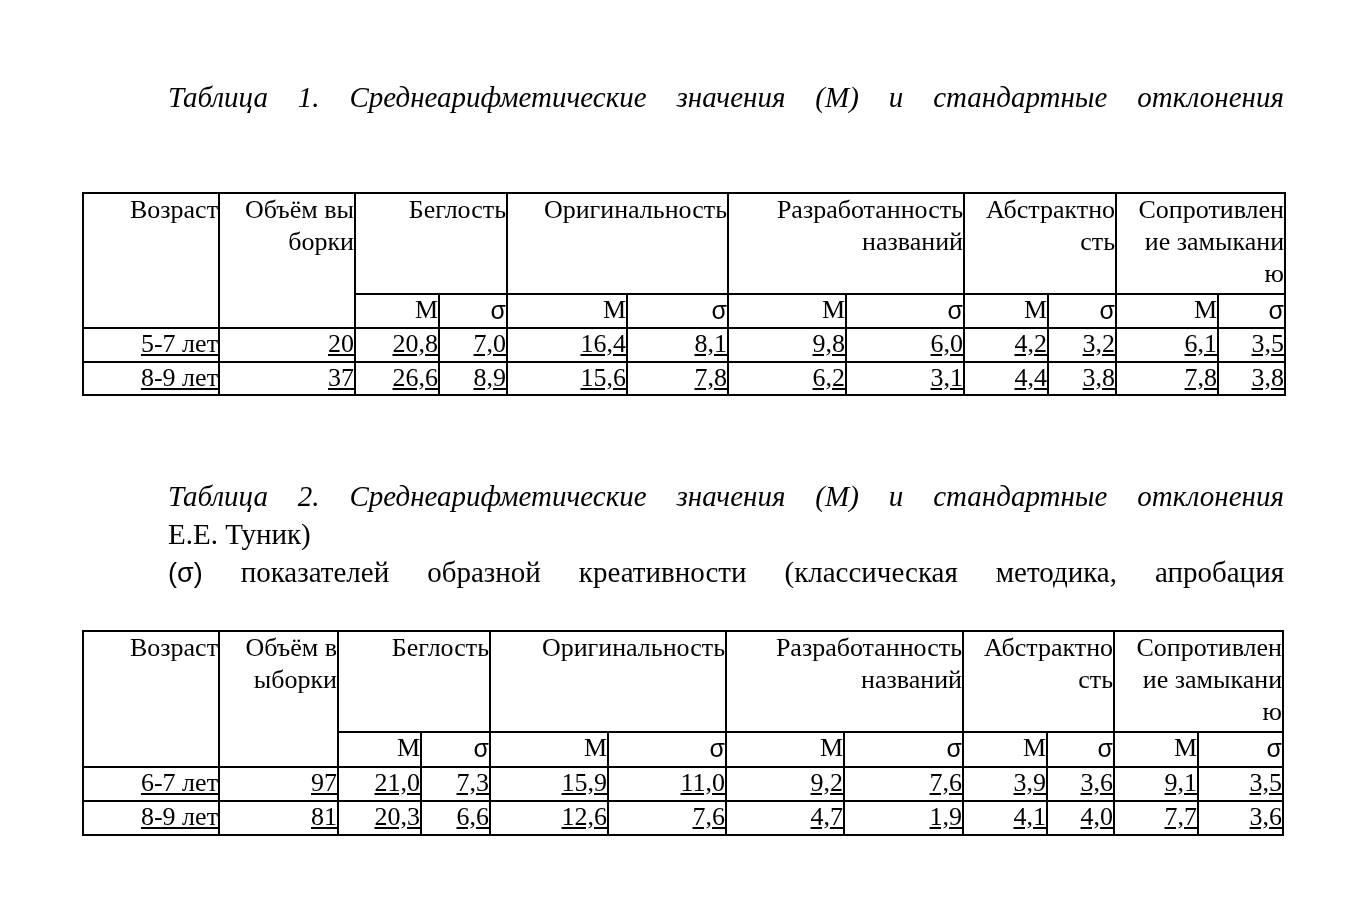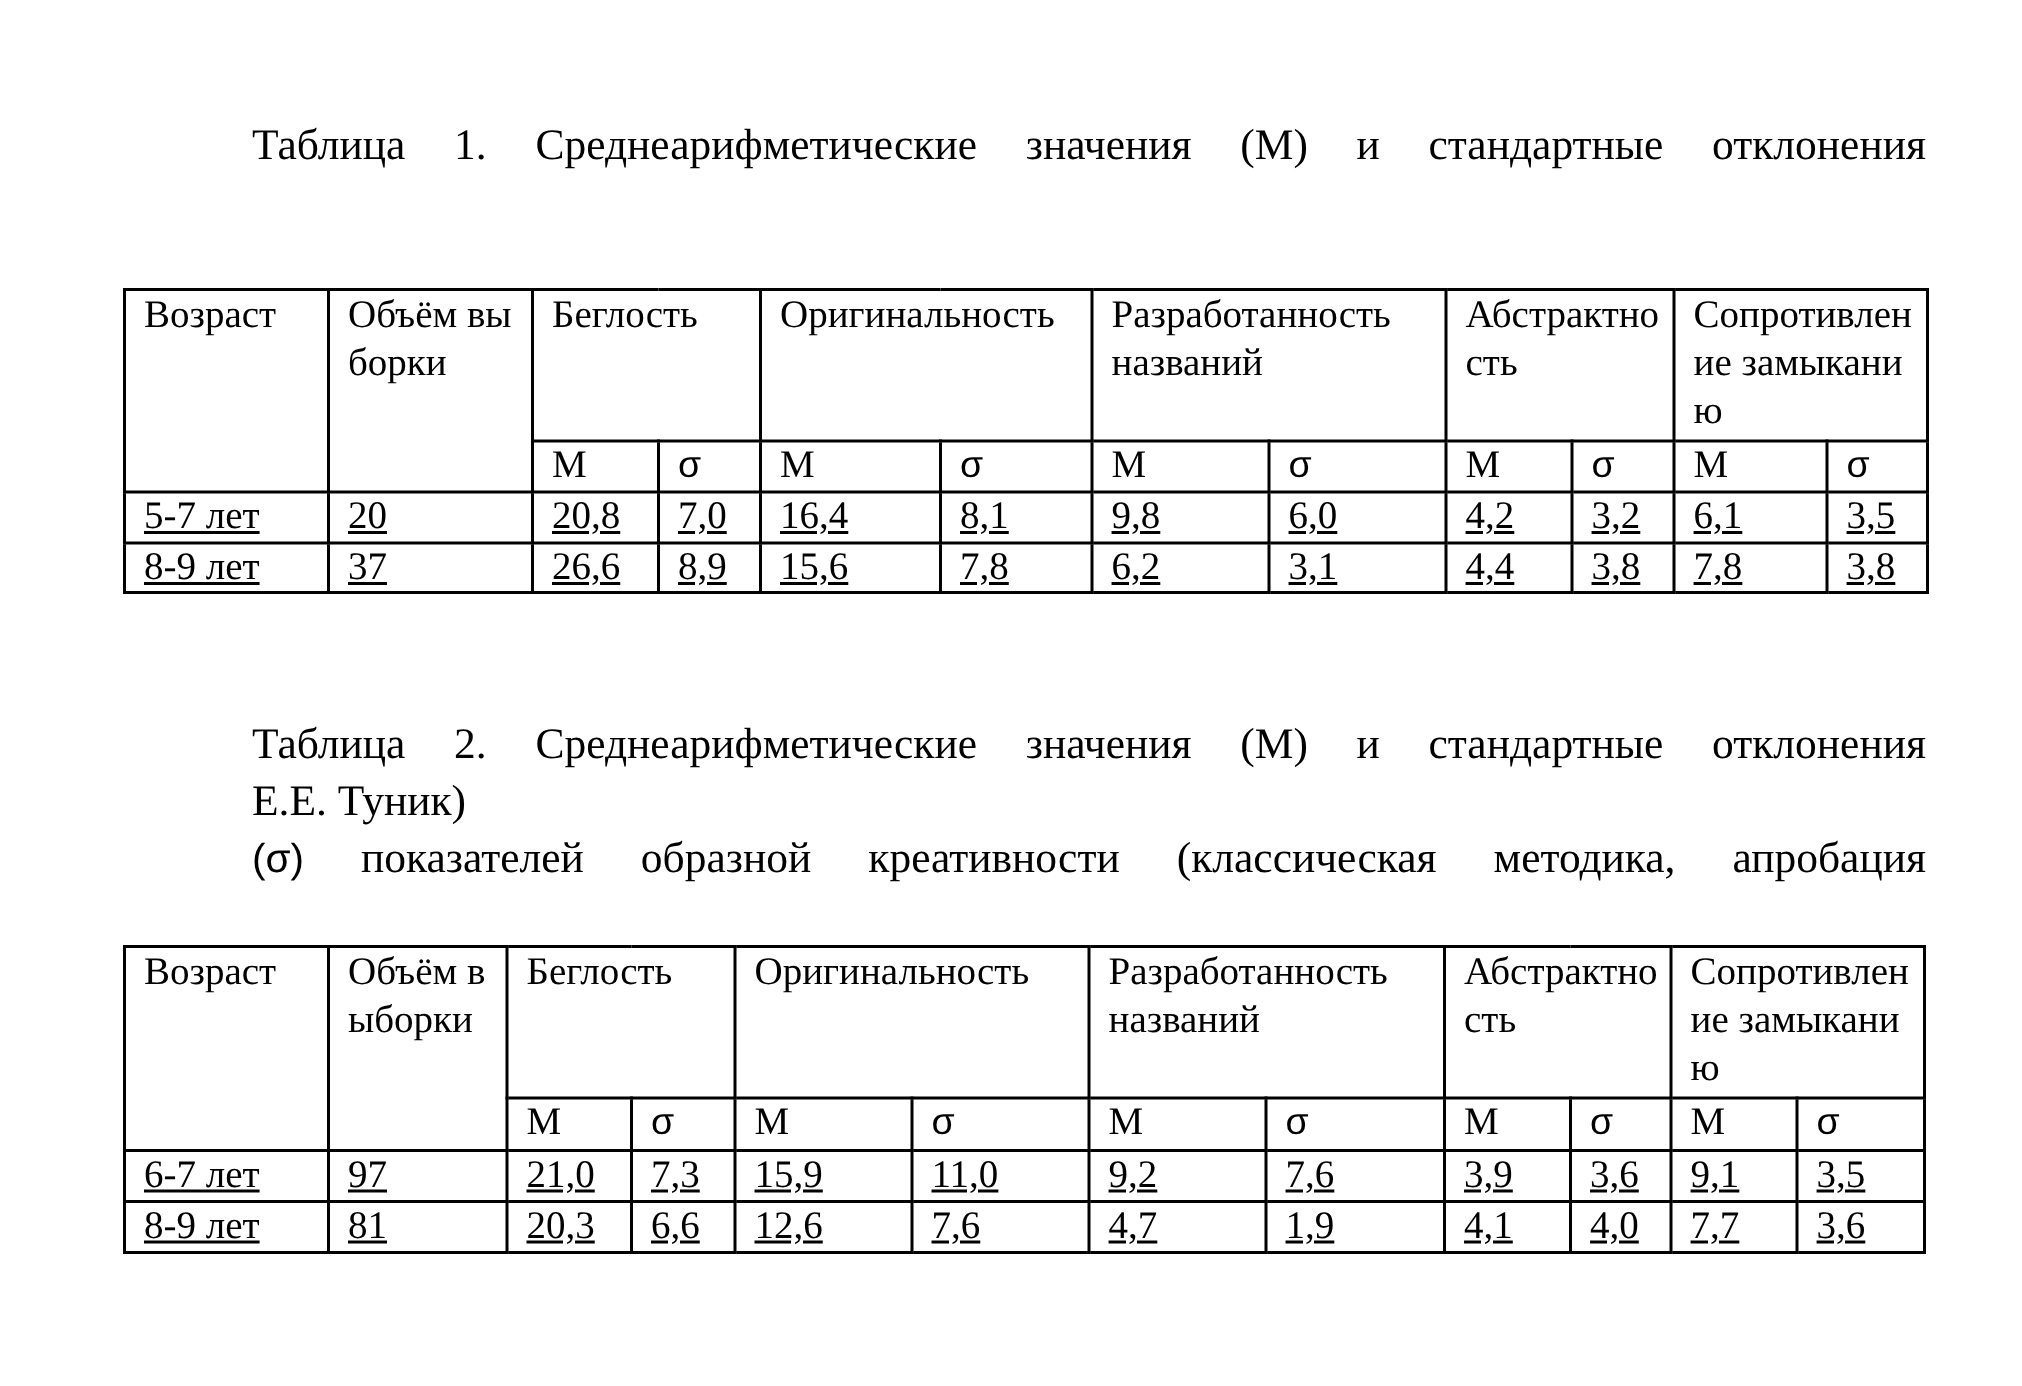--- a/index.html
+++ b/index.html
@@ -1,34 +1,34 @@
 <!DOCTYPE html>
 <html><head>
 <meta charset="utf-8">
 <style>
   html, body { margin:0; padding:0; background:#ffffff; }
   body { width:1348px; height:924px; position:relative; overflow:hidden;
          font-family:"Liberation Serif", "DejaVu Serif", serif; color:#000; }
   .caption { position:absolute; left:168px; width:1116px; font-size:29px; line-height:38px;
              text-align:justify; text-align-last:left; }
   .caption .sig { font-family:"Liberation Sans", "DejaVu Sans", sans-serif; font-size:27px; }
-  table.data { position:absolute; border-collapse:collapse; table-layout:fixed; font-size:26px; }
+  table.data { position:absolute; border-collapse:collapse; table-layout:fixed; font-size:26px;text-align:right; }
   table.data td { border:2px solid #000; padding:0 0 0 12px; vertical-align:top; line-height:32px;
                   overflow:hidden; white-space:normal; word-break:break-all; }
   table.data tr.sub td { line-height:30px; }
   table.data tr.row td { line-height:30px; white-space:nowrap;text-decoration:underline; }
   .sigma { font-family:"Liberation Sans", "DejaVu Sans", sans-serif; font-size:25px; }
   #t1 { left:82px; top:192px; width:1202px; }
   #t2 { left:82px; top:630px; width:1201px; }
 </style>
 </head>
 <body>
 
 <div class="caption" style="top:78px;">
-  <div style="text-align:justify;text-align-last:justify;">Таблица 1. Среднеарифметические значения (М) и стандартные отклонения</div>
+  <div style="text-align:justify;text-align-last:justify;font-style:italic;">Таблица 1. Среднеарифметические значения (М) и стандартные отклонения</div>
 </div>
 
 <table class="data" id="t1">
   <colgroup>
     <col style="width:136px">
       <col style="width:136px">
       <col style="width:84px">
       <col style="width:68px">
     <col style="width:120px">
       <col style="width:101px">
@@ -86,21 +86,21 @@
     <td>3,1</td>
     <td>4,4</td>
     <td>3,8</td>
     <td>7,8</td>
     <td>3,8</td>
   </tr>
 </tbody>
   </table>
 
 <div class="caption" style="top:477px;">
-  <div style="text-align:justify;text-align-last:justify;">Таблица 2. Среднеарифметические значения (М) и стандартные отклонения</div>
+  <div style="text-align:justify;text-align-last:justify;font-style:italic;">Таблица 2. Среднеарифметические значения (М) и стандартные отклонения</div>
   <div>Е.Е. Туник)</div>
   <div style="text-align:justify;text-align-last:justify;"><span class="sig">(σ)</span><span>  показателей образной креативности (классическая методика, апробация</span></div>
 </div>
 
 <table class="data" id="t2">
   <colgroup>
     <col style="width:136px">
       <col style="width:119px">
       <col style="width:83px">
       <col style="width:69px">

